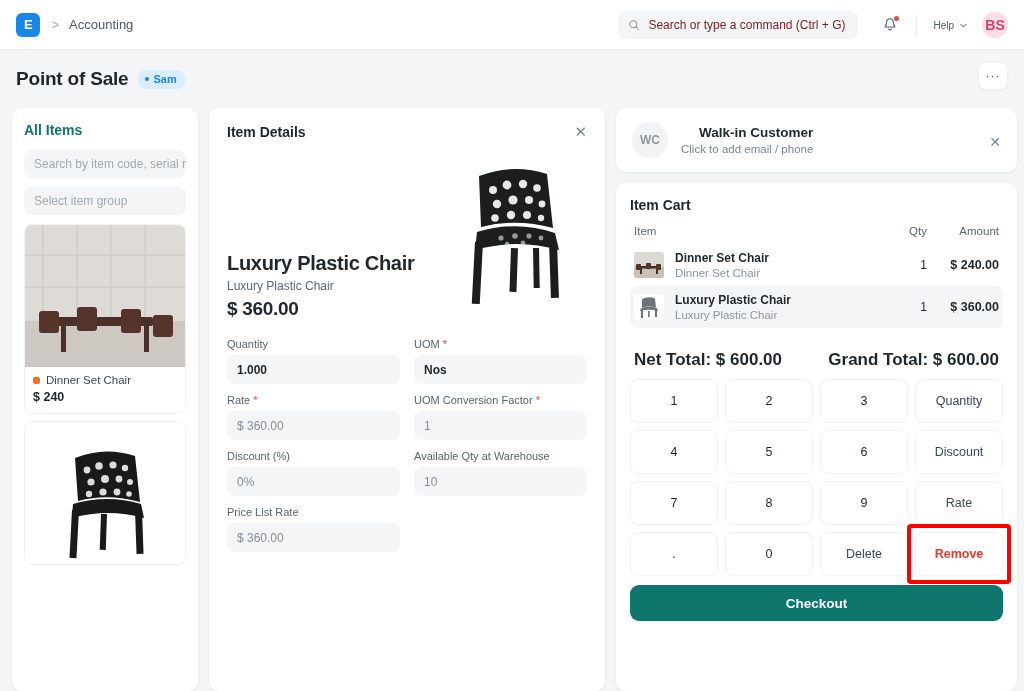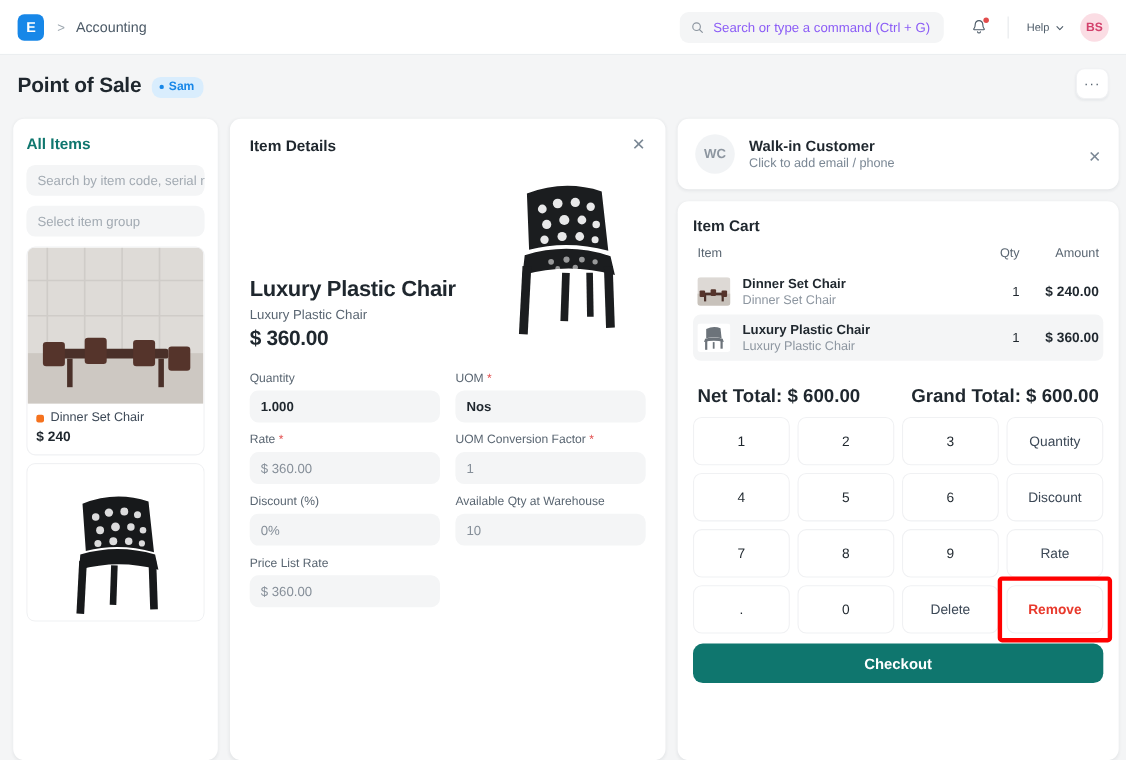--- a/index.html
+++ b/index.html
@@ -32,31 +32,31 @@
 
   .nav-right {
     position: absolute; right: 16px; top: 0; height: 50px;
     display: flex; align-items: center; gap: 0px;
   }
   .search-box {
     width: 240px; height: 28px;
     background: #f4f5f6; border-radius: 8px;
     display: flex; align-items: center; padding: 0 10px; gap: 8px;
   }
-  .search-box .ph { font-size: 12px; color: #8b5cf6; white-space: nowrap; }
+  .search-box .ph { font-size: 12px; color: #7f1d1d; white-space: nowrap; }
   .bell-wrap { position: relative; margin-left: 22px; width: 20px; height: 20px;
                display:flex; align-items:center; justify-content:center; }
   .bell-dot { position: absolute; top: 1px; right: 1px; width: 5px; height: 5px;
               border-radius: 50%; background: #e24c4c; }
   .nav-divider { width: 1px; height: 20px; background: #e6e9ec; margin: 0 16px; }
   .help { font-size: 10px; color: #4c5a67; display: flex; align-items: center; gap: 5px; }
   .avatar {
     width: 26px; height: 26px; border-radius: 50%;
     background: #fbdde4; color: #d3416c;
-    font-size: 11px; font-weight: bold;
+    font-size: 14px; font-weight: bold;
     display: flex; align-items: center; justify-content: center;
     margin-left: 14px;
   }
 
   
   .page-head {
     height: 58px; display: flex; align-items: center;
     padding: 0 16px; position: relative;
   }
   .page-title { font-size: 19px; font-weight: bold; color: #1f272e; letter-spacing: -0.2px; }
@@ -137,21 +137,21 @@
   .customer-card {
     padding: 14px 16px; display: flex; align-items: center; position: relative;
   }
   .cust-avatar {
     width: 36px; height: 36px; border-radius: 50%;
     background: #f1f3f5; color: #8d96a0;
     font-size: 12px; font-weight: bold;
     display: flex; align-items: center; justify-content: center;
     flex: none; margin-right: 13px;
   }
-  .cust-name { font-size: 13.5px; font-weight: bold; color: #1f272e; }
+  .cust-name { font-size: 13.5px; font-weight: bold; color: #1f272e; text-align: right; }
   .cust-sub { font-size: 11.5px; color: #7a8794; margin-top: 3px; }
   .cust-close { position: absolute; right: 16px; top: 26px; font-size: 14px; color: #7a8794; }
 
   .cart-card { flex: 1; padding: 14px 14px 13px 14px; display: flex; flex-direction: column; }
   .cart-title { font-size: 14px; font-weight: bold; color: #1f272e; margin-bottom: 12px; }
   .cart-head {
     display: flex; font-size: 11.5px; color: #5a6672;
     padding: 0 4px 7px 4px;
   }
   .ch-item { flex: 1; }

